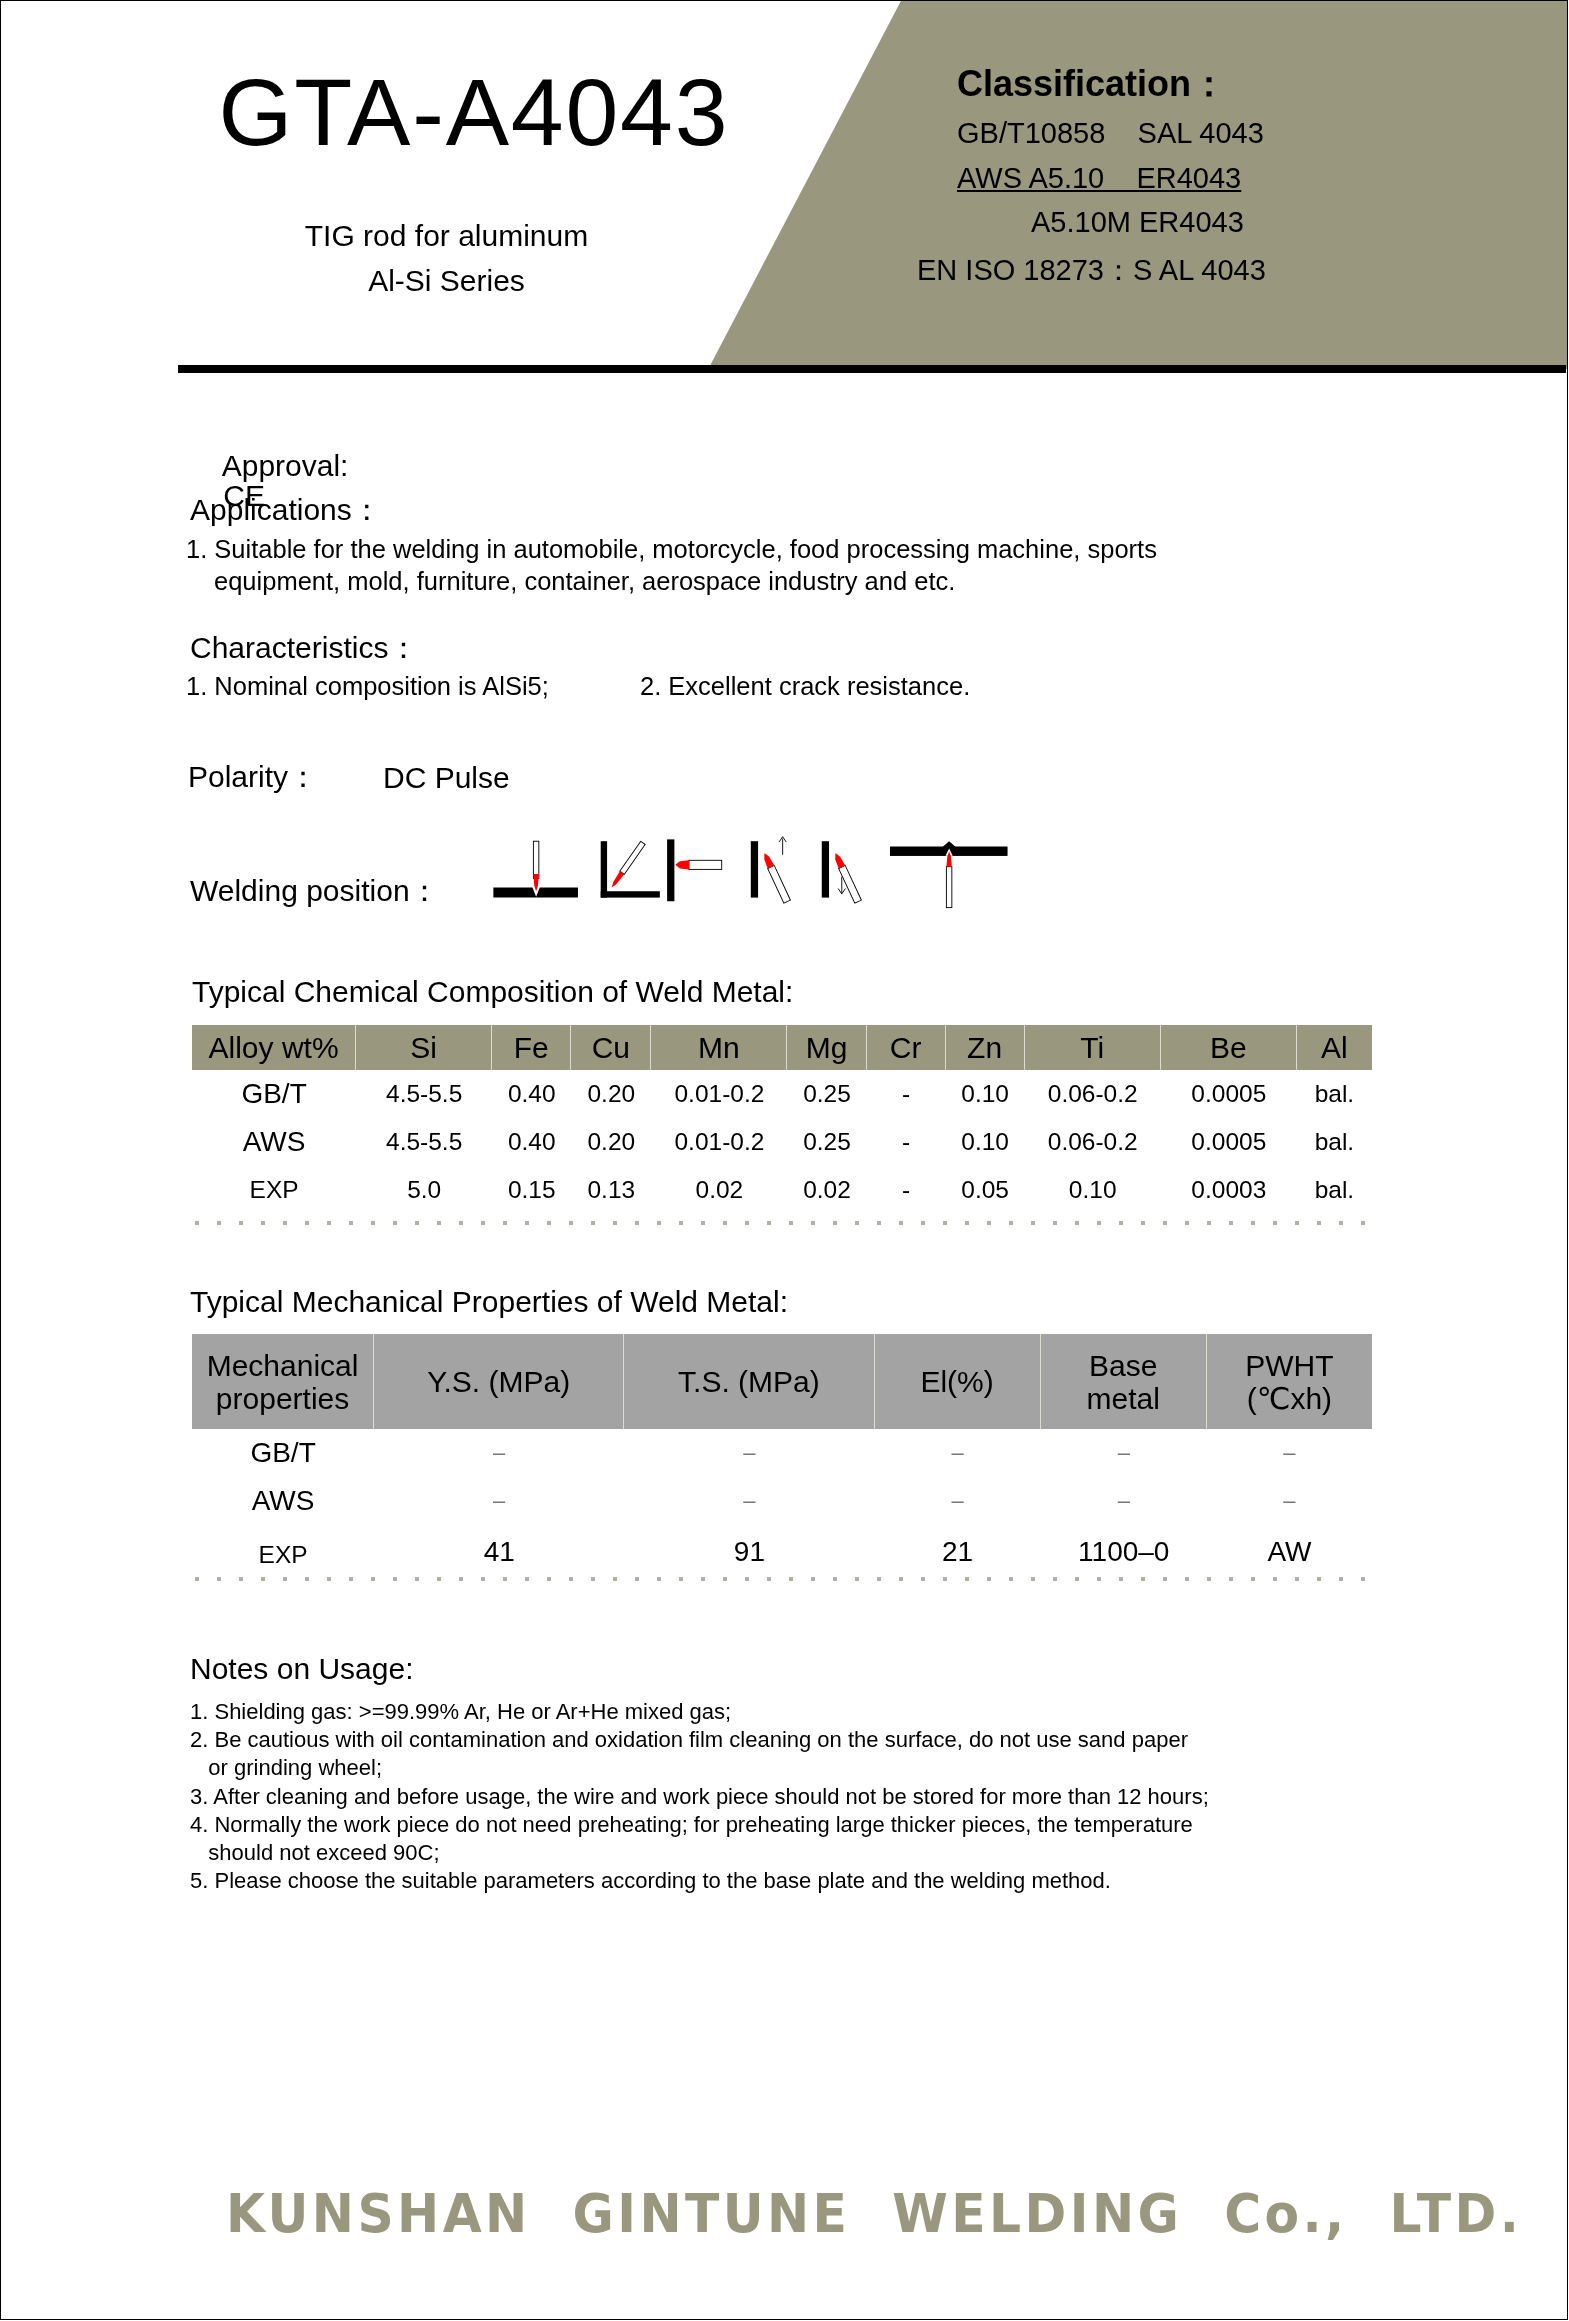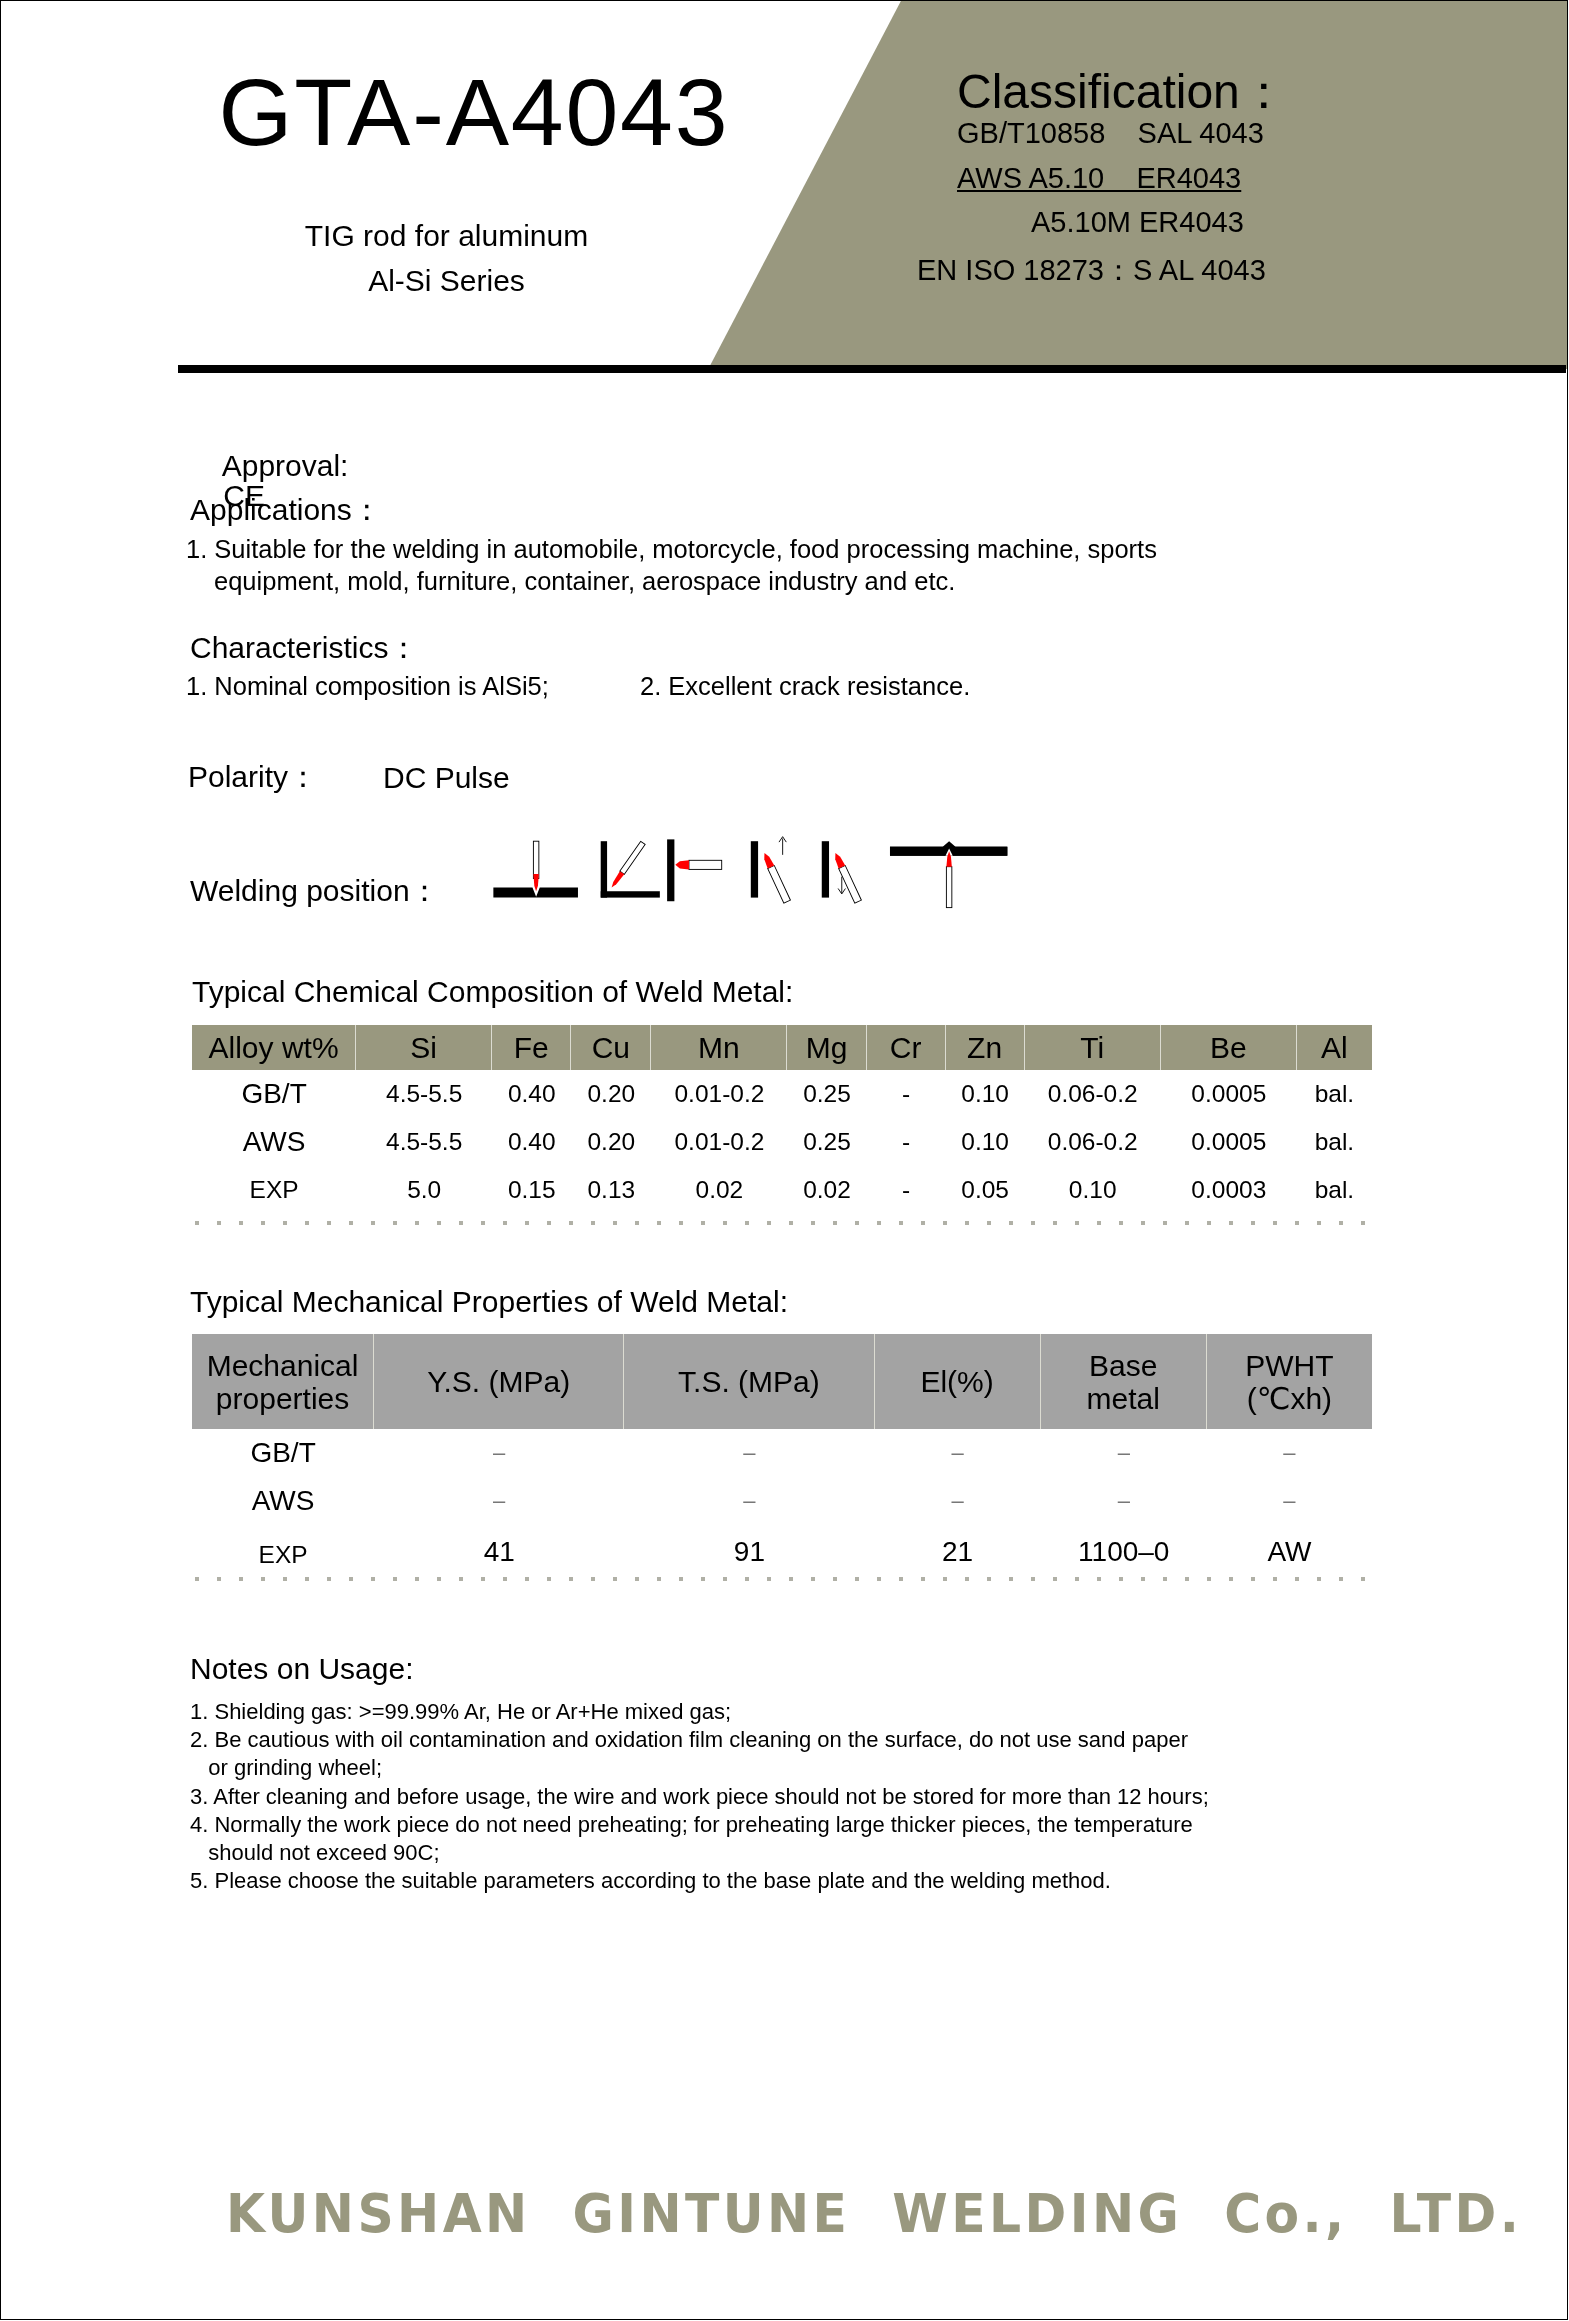--- a/index.html
+++ b/index.html
@@ -5,21 +5,21 @@
   html, body { margin: 0; padding: 0; background: #ffffff; }
   body { width: 1569px; height: 2322px; position: relative; overflow: hidden;
          font-family: "Liberation Sans", "DejaVu Sans", sans-serif; color: #000; }
   .page { position: absolute; left: 0; top: 0; width: 1566px; height: 2318px;
           border: 1.8px solid #000; box-sizing: content-box; background: #fff; overflow: hidden; }
   .olive-band { position: absolute; left: 0; top: 0; width: 1569px; height: 368px; }
   .rule { position: absolute; left: 177px; top: 364px; width: 1388px; height: 8.2px; background: #000; }
   .title { position: absolute; left: 182px; width: 582px; top: 64px; text-align: center;
            font-size: 95px; letter-spacing: 1.8px; line-height: 1; }
   .subtitle { position: absolute; left: 218px; width: 455px; text-align: center; font-size: 30px; line-height: 1; }
-  .cls-head { position: absolute; left: 956px; top: 59px; font-size: 48px; }
+  .cls-head { position: absolute; left: 956px; top: 59px; font-size: 36px; font-weight: bold; }
   .cls-line { position: absolute; font-size: 29px; line-height: 1; white-space: pre; }
   .label { position: absolute; font-size: 30px; line-height: 1; white-space: pre; }
   .body-text { position: absolute; font-size: 25.5px; line-height: 1; white-space: pre; }
   .section-title { position: absolute; font-size: 30px; line-height: 1; }
 
   table.chem, table.mech { position: absolute; border-collapse: separate; border-spacing: 0; }
   table.chem { left: 191px; top: 1024px; width: 1180px; }
   table.chem th { background: #99987f; height: 45px; font-weight: normal; font-size: 30px;
                   border-right: 1.8px solid #dcdcd2; padding: 0; text-align: center; }
   table.chem th:last-child { border-right: none; }

